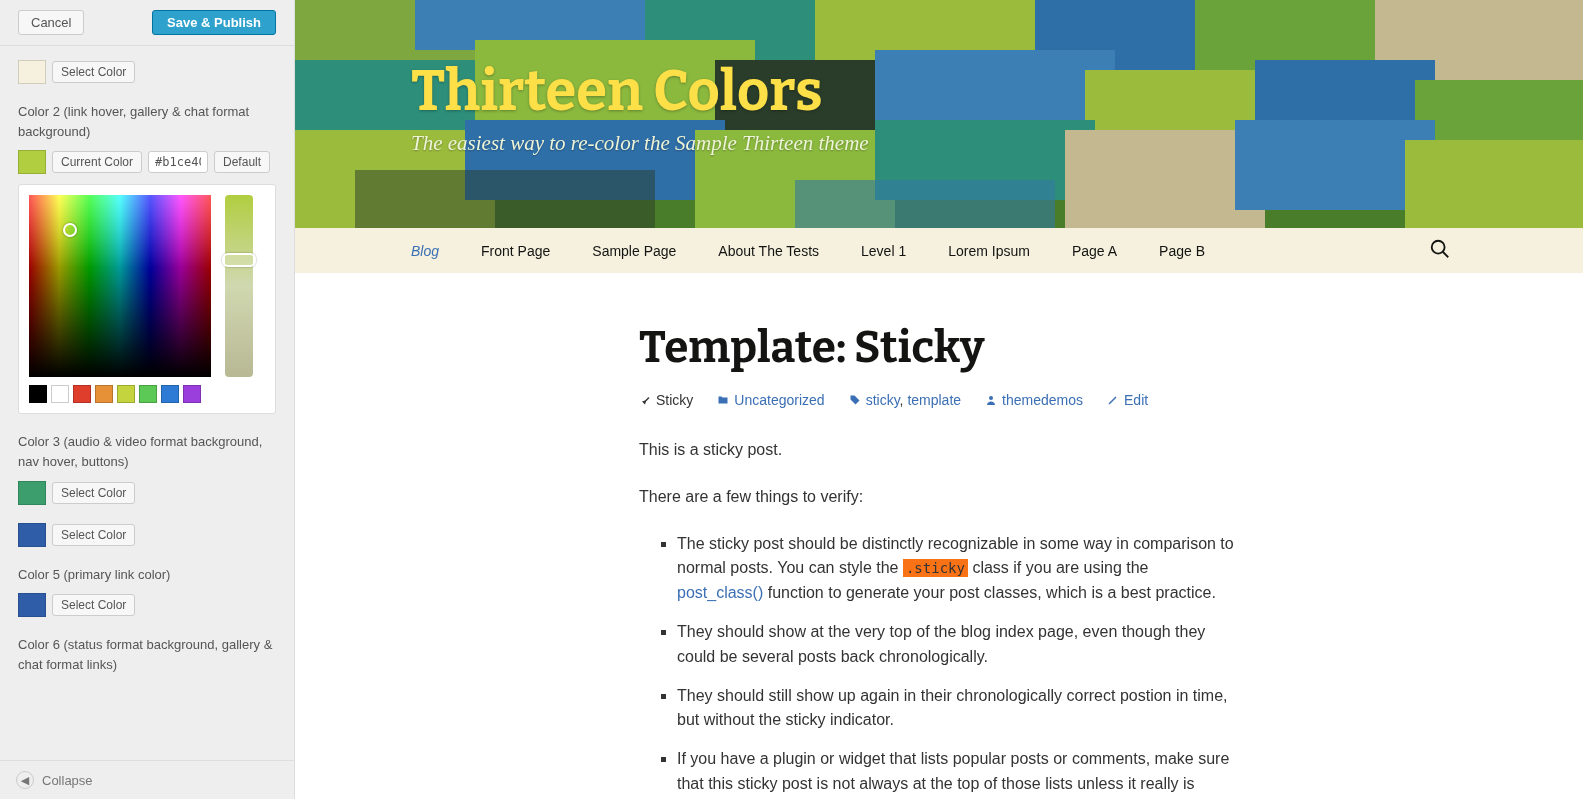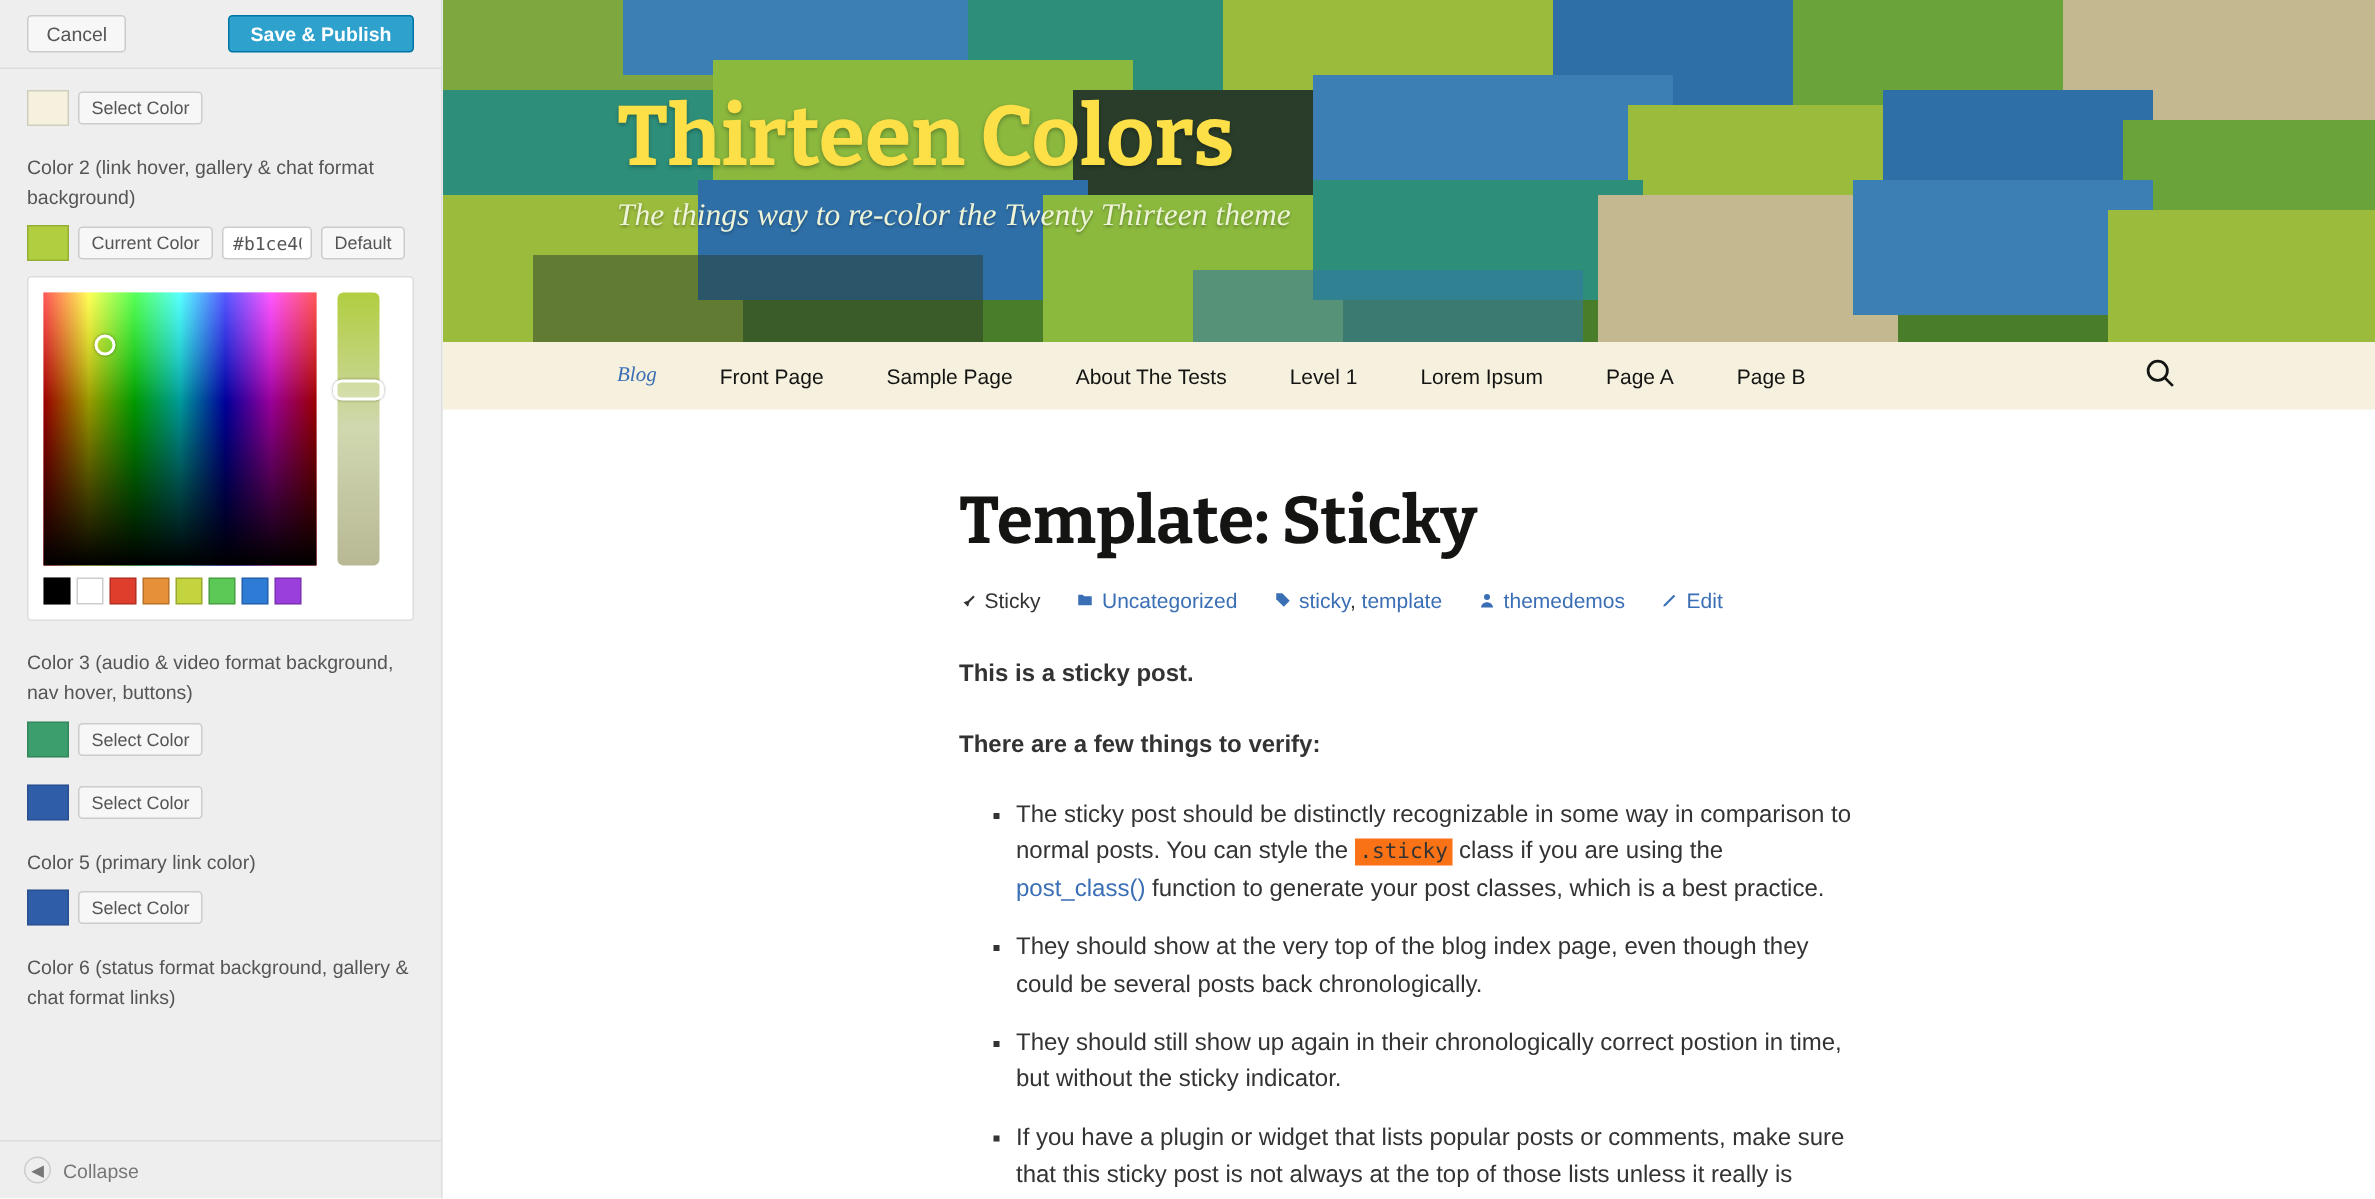--- a/index.html
+++ b/index.html
@@ -39,31 +39,31 @@
 .preview { flex: 1; overflow-y: auto; background: #fff; }
 .hero { height: 228px; position: relative; background: #4a7d2a; overflow: hidden; }
 .hero-bg { position: absolute; inset: 0; }
 .hero-bg div { position: absolute; }
 .hero-content { position: relative; padding: 58px 0 0 116px; }
 .site-title { font-family: Georgia, "Bitter", serif; font-weight: 700; font-size: 56px; color: #fde047; text-shadow: 0 1px 3px rgba(0,0,0,.3); }
 .site-tagline { font-family: Georgia, serif; font-style: italic; font-size: 21px; color: #eef4d8; margin-top: 6px; text-shadow: 0 1px 2px rgba(0,0,0,.3); }
 
 .navbar { background: #f5f1de; height: 45px; display: flex; align-items: center; padding: 0 116px; gap: 42px; position: relative; }
 .nav-link { font-size: 14px; color: #141412; text-decoration: none; cursor: pointer; }
-.nav-link.current { color: #3b6fb5; font-style: italic; font-family: Liberation Serif, serif; }
+.nav-link.current { color: #3b6fb5; font-style: italic; }
 .search-toggle { position: absolute; right: 132px; top: 10px; cursor: pointer; }
 
 .content { max-width: 640px; margin: 48px auto 0 auto; padding: 0 20px; }
 .post-title { font-family: Georgia, "Bitter", serif; font-weight: 700; font-size: 44px; color: #141412; margin-bottom: 18px; }
 .meta-row { display: flex; gap: 24px; font-size: 14px; color: #3b6fb5; margin-bottom: 30px; align-items: center; flex-wrap: wrap; }
 .meta-item { display: flex; align-items: center; gap: 5px; text-align: center; }
 .meta-sticky { color: #333; }
 .meta-sep { color: #333; }
 .post-body { font-size: 16px; color: #333; line-height: 1.55; }
-.post-body p { margin-bottom: 22px; font-weight: bold; }
+.post-body p { margin-bottom: 22px; }
 .post-body ul { list-style: square; padding-left: 38px; }
 .post-body li { margin-bottom: 14px; }
 .post-body a { color: #3b6fb5; text-decoration: none; }
 .code { font-family: Consolas, monospace; font-size: 14px; background: #f97316; padding: 1px 3px; }
 svg { display: block; }
 
 ::-webkit-scrollbar { width: 10px; }
 ::-webkit-scrollbar-track { background: #f0f0f0; }
 ::-webkit-scrollbar-thumb { background: #c0c0c0; border-radius: 5px; }
 </style>
@@ -172,21 +172,21 @@
         <div style="left:400px;top:130px;width:200px;height:100px;background:#8bb93e"></div>
         <div style="left:580px;top:120px;width:220px;height:80px;background:#2d8f7a"></div>
         <div style="left:770px;top:130px;width:200px;height:100px;background:#c3b890"></div>
         <div style="left:940px;top:120px;width:200px;height:90px;background:#3c7fb5"></div>
         <div style="left:1110px;top:140px;width:200px;height:90px;background:#9bbb3d"></div>
         <div style="left:60px;top:170px;width:300px;height:60px;background:rgba(40,60,40,.5)"></div>
         <div style="left:500px;top:180px;width:260px;height:50px;background:rgba(50,120,160,.6)"></div>
       </div>
       <div class="hero-content">
         <div class="site-title">Thirteen Colors</div>
-        <div class="site-tagline">The things way to re-color the Twenty Thirteen theme</div>
+        <div class="site-tagline">The easiest way to re-color the Sample Thirteen theme</div>
       </div>
     </div>
 
     <div class="navbar">
       <a class="nav-link current">Blog</a>
       <a class="nav-link">Front Page</a>
       <a class="nav-link">Sample Page</a>
       <a class="nav-link">About The Tests</a>
       <a class="nav-link">Level 1</a>
       <a class="nav-link">Lorem Ipsum</a>

